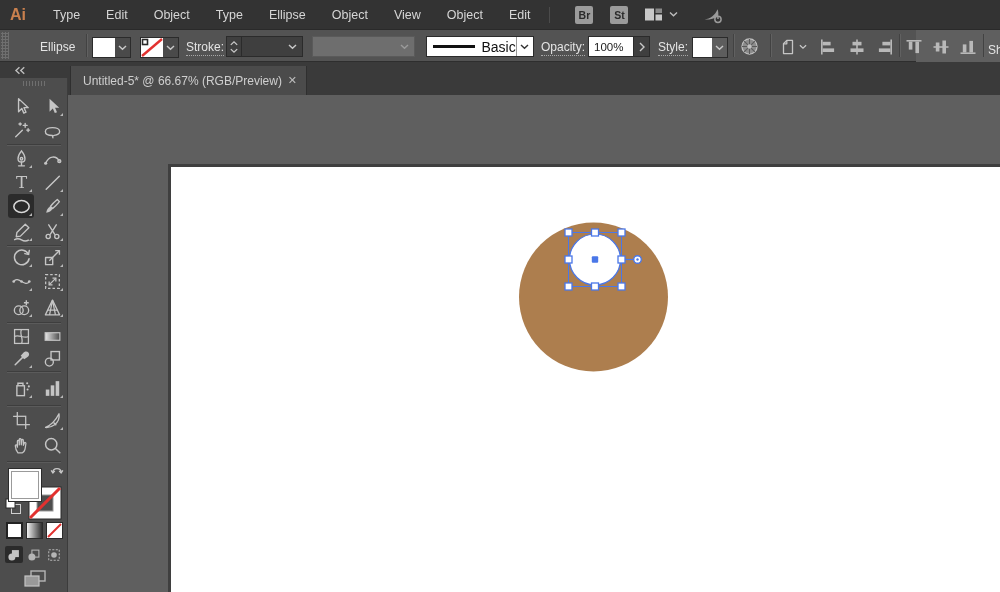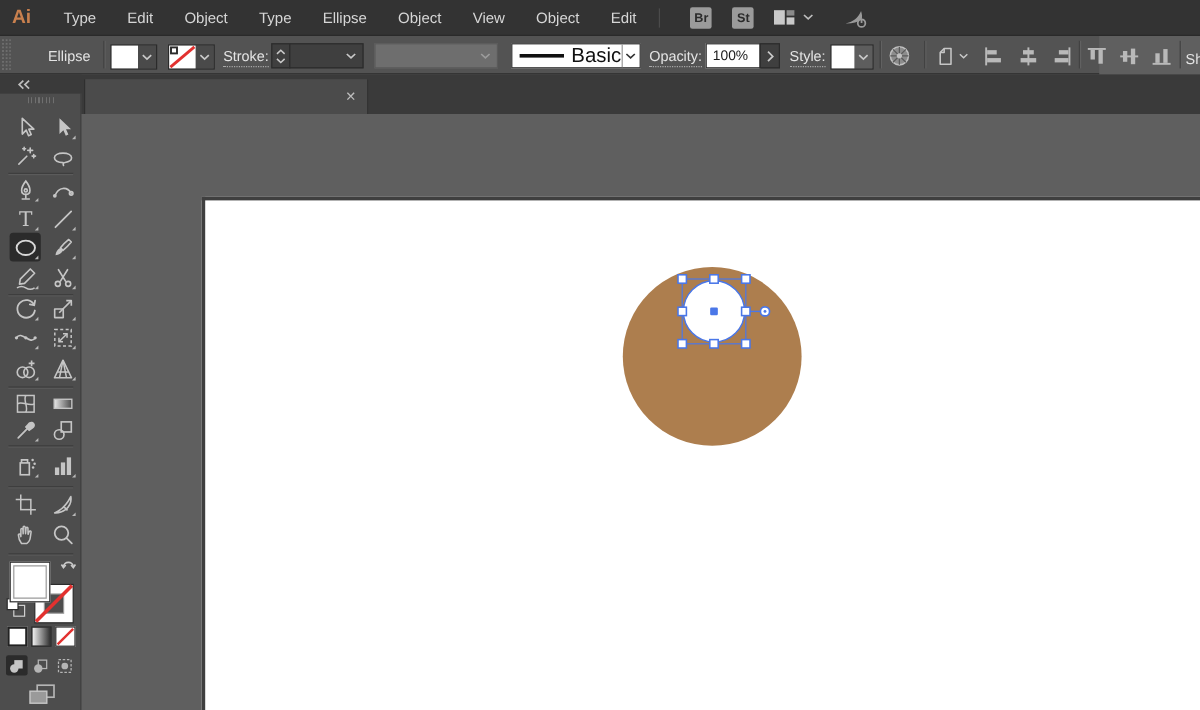--- a/index.html
+++ b/index.html
@@ -310,21 +310,21 @@
 
   <div class="grayfield" style="left:312px;width:103px">
     <span></span>
     <svg width="9" height="6" viewBox="0 0 9 6" style="margin-right:5px">
         <path d="M1 1 L4.5 4.3 L8 1" fill="none" stroke="#9B9B9B" stroke-width="1.4"></path>
       </svg>
   </div>
 
   <div class="whitefield" style="left:426px;width:108px;padding:0">
     <span style="display:inline-block;width:44px;height:3px;background:#111111;margin-left:6px"></span>
-    <span style="margin-left:6px;font-size:17px;color:#111">Basic</span>
+    <span style="margin-left:6px;font-size:14px;color:#111">Basic</span>
     <span style="margin-left:auto;width:17px;height:100%;border-left:1px solid #999;display:flex;align-items:center;justify-content:center">
         <svg width="9" height="6" viewBox="0 0 9 6">
           <path d="M1 1 L4.5 4.3 L8 1" fill="none" stroke="#333" stroke-width="1.4"></path>
         </svg>
       </span>
   </div>
 
   <span class="clbl dotted" style="left:541px">Opacity:</span>
   <div class="whitefield" style="left:588px;width:46px;padding-left:5px">
     <span>100%</span>
@@ -418,20 +418,21 @@
   </div>
 </div>
 
 <div class="tabstrip"></div>
 <div class="dockhead">
   <svg width="12" height="9" viewBox="0 0 11 8" style="position:absolute;left:14px;top:4px">
       <path d="M5 1 L1.8 4 L5 7 M9.4 1 L6.2 4 L9.4 7" fill="none" stroke="#BDBDBD" stroke-width="1.3"></path>
     </svg>
 </div>
 <div class="tab">
+  <span class="tabtitle">Untitled-5* @ 66.67% (RGB/Preview)</span>
   <span class="tabclose">✕</span>
 </div>
 
 <div class="dock">
   <div class="dockgrip"></div>
   <div>
       <div class="tool" style="left: 8px; top: 16px;">
         <svg width="21" height="21" viewBox="0 0 20 20">
           <use href="#sym-selection-tool"></use>
         </svg>

